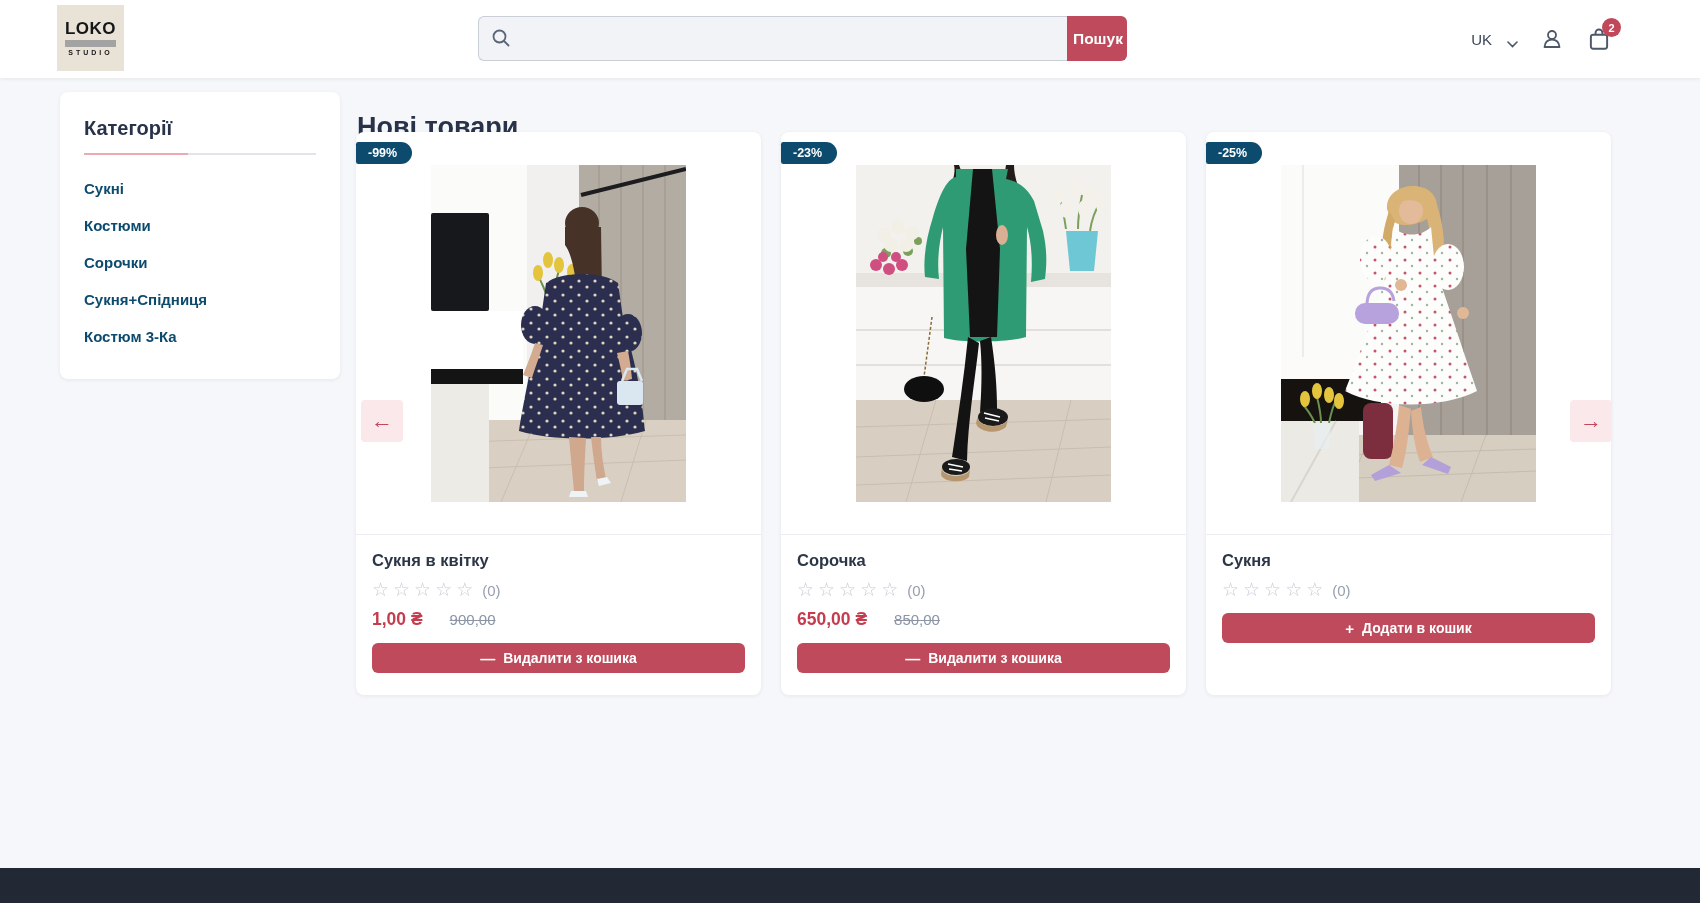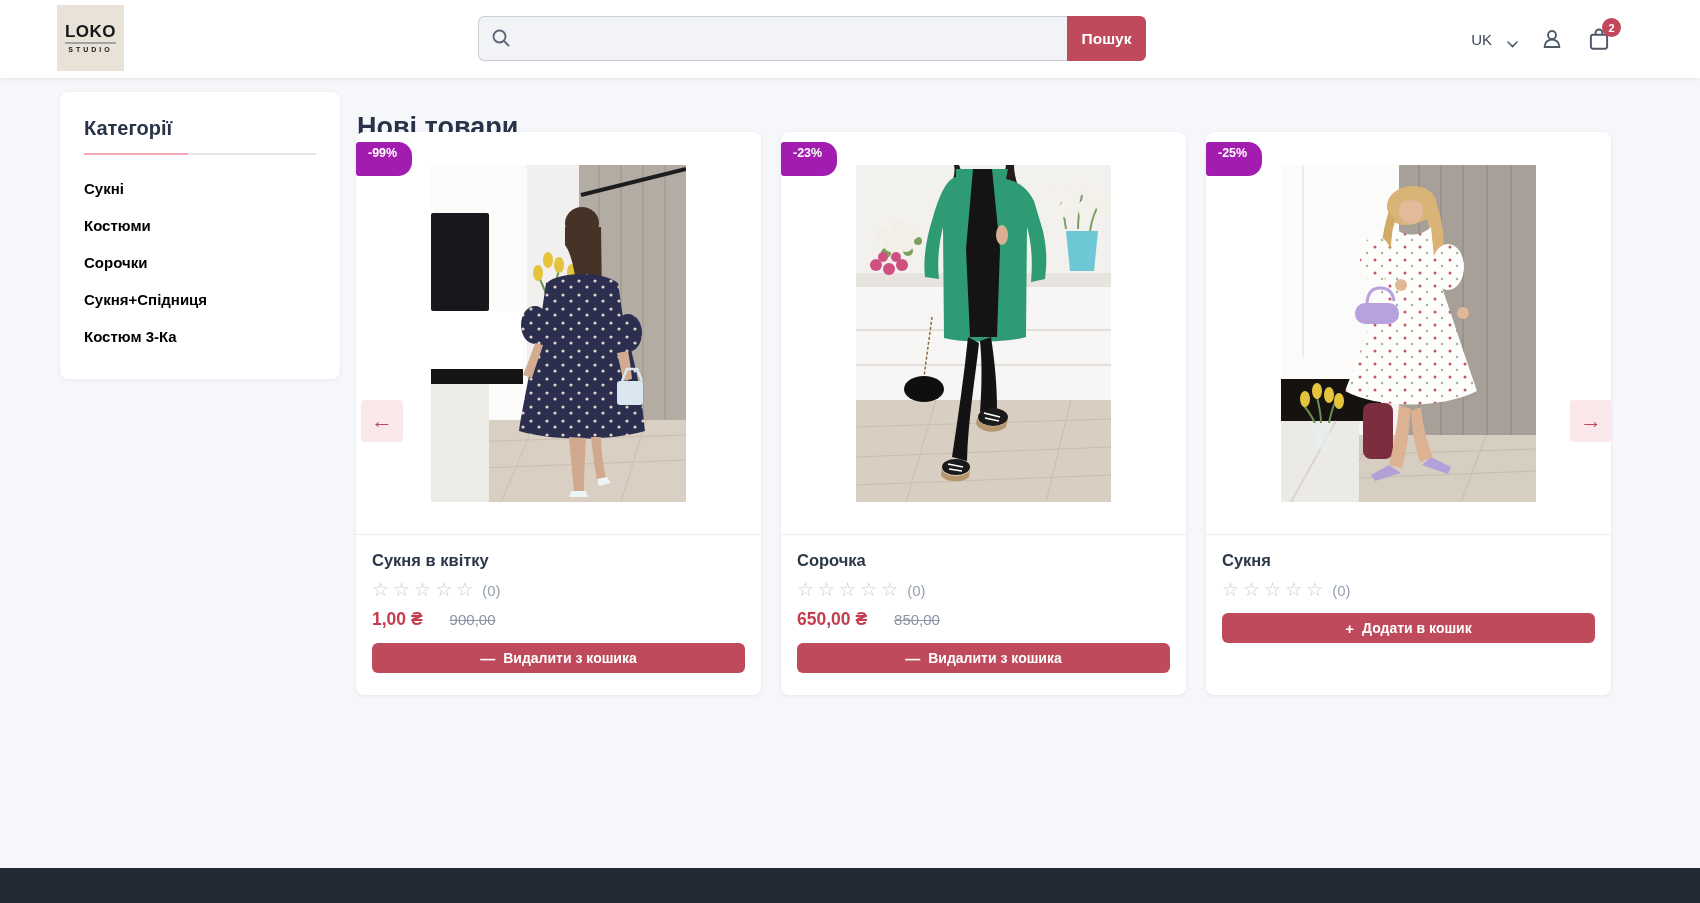--- a/index.html
+++ b/index.html
@@ -8,57 +8,57 @@
     font-family: "Liberation Sans", sans-serif;
     background:#f6f7fa;
   }
   #app { position:relative; width:1700px; height:903px; background:#f6f7fa; overflow:hidden; }
 
   
   .header { position:relative; height:78px; background:#ffffff; box-shadow:0 1px 4px rgba(20,30,50,.08); z-index:5; }
   .logo { position:absolute; left:57px; top:5px; width:67px; height:66px; background:#e9e2d6;
           display:flex; flex-direction:column; align-items:center; justify-content:center; cursor:pointer; }
   .logo-title { font-size:17px; font-weight:bold; color:#15161a; letter-spacing:.5px;
-                border-bottom:2px solid #a3a3a3; padding-bottom:1px; line-height:1.1; }
+                border-bottom:7px solid #a3a3a3; padding-bottom:1px; line-height:1.1; }
   .logo-sub { font-size:7px; font-weight:bold; letter-spacing:3px; color:#15161a; margin-top:2px; }
 
   .search { position:absolute; left:478px; top:16px; height:45px; display:flex; }
   .search-field { position:relative; width:589px; height:45px; }
   .search-input { width:100%; height:100%; background:#f1f3f6; border:1px solid #c9ced7; border-right:none;
                   border-radius:6px 0 0 6px; padding:0 12px 0 44px; font-size:15px; color:#333;
                   outline:none; font-family:inherit; }
   .search-icon { position:absolute; left:13px; top:12px; width:20px; height:20px; pointer-events:none; }
-  .search-btn { width:79px; height:45px; background:#bf4a5c; border:none; border-radius:0 6px 6px 0;
+  .search-btn { width:60px; height:45px; background:#bf4a5c; border:none; border-radius:0 6px 6px 0;
                 color:#fff; font-size:15.5px; font-weight:bold; cursor:pointer; font-family:inherit; }
 
   .header-right { position:absolute; right:88px; top:0; height:78px; display:flex; align-items:center; gap:22px; }
   .lang { display:flex; align-items:flex-end; gap:15px; font-size:15px; color:#3d4757; cursor:pointer; }
   .icon-btn { background:none; border:none; padding:0; cursor:pointer; display:flex; align-items:center; }
   .cart-wrap { position:relative; }
   .cart-badge { position:absolute; top:-8px; right:-9px; min-width:19px; height:19px; border-radius:50%;
                 background:#c0485a; color:#fff; font-size:11px; font-weight:bold;
                 display:flex; align-items:center; justify-content:center; }
 
   
   .sidebar { position:absolute; left:60px; top:92px; width:280px; background:#fff; border-radius:8px;
              box-shadow:0 1px 4px rgba(25,35,60,.07); padding:25px 24px 24px; }
   .sidebar-title { font-size:20px; font-weight:bold; color:#28334a; }
   .sidebar-divider { height:2px; margin-top:13px;
                      background:linear-gradient(to right,#efa9b5 0,#efa9b5 45%,#e1e5ea 45%,#e1e5ea 100%); }
   .sidebar-list { list-style:none; margin:15px 0 0; padding:0; }
-  .sidebar-item { padding:10px 0; font-size:15px; font-weight:bold; color:#000000; cursor:pointer; }
+  .sidebar-item { padding:10px 0; font-size:15px; font-weight:bold; color:#0c4a6e; cursor:pointer; }
 
   
   .page-title { position:absolute; left:357px; top:94px; font-size:27px; font-weight:bold; color:#28334a; }
 
   .cards { position:absolute; left:356px; top:132px; display:flex; gap:20px; }
   .card { position:relative; width:405px; height:563px; background:#fff; border-radius:8px;
           box-shadow:0 1px 4px rgba(25,35,60,.07); }
-  .badge { position:absolute; left:0; top:10px; z-index:2; background:#a21caf; color:#fff;
-           font-size:12.5px; font-weight:bold; padding:4px 15px 16px 12px; border-radius:3px 14px 14px 3px; }
+  .badge { position:absolute; left:0; top:10px; z-index:2; background:#0c4a6e; color:#fff;
+           font-size:12.5px; font-weight:bold; padding:4px 15px 4px 12px; border-radius:3px 14px 14px 3px; }
   .card-media { height:403px; display:flex; justify-content:center; align-items:flex-start;
                 padding-top:33px; border-bottom:1px solid #e9ecf0; cursor:pointer; }
   .card-media svg { width:255px; height:337px; display:block; }
   .card-info { padding:16px 16px 0; }
   .card-title { font-size:16.5px; font-weight:bold; color:#2b3647; cursor:pointer; }
   .stars { margin-top:10px; display:flex; align-items:center; }
   .star { font-size:19px; line-height:20px; color:#c4cbd5; margin-right:4px; }
   .rating-count { font-size:15px; color:#96a0af; margin-left:5px; }
   .prices { margin-top:9px; display:flex; align-items:baseline; gap:27px; }
   .price { font-size:17.5px; font-weight:bold; color:#c53c4e; }

